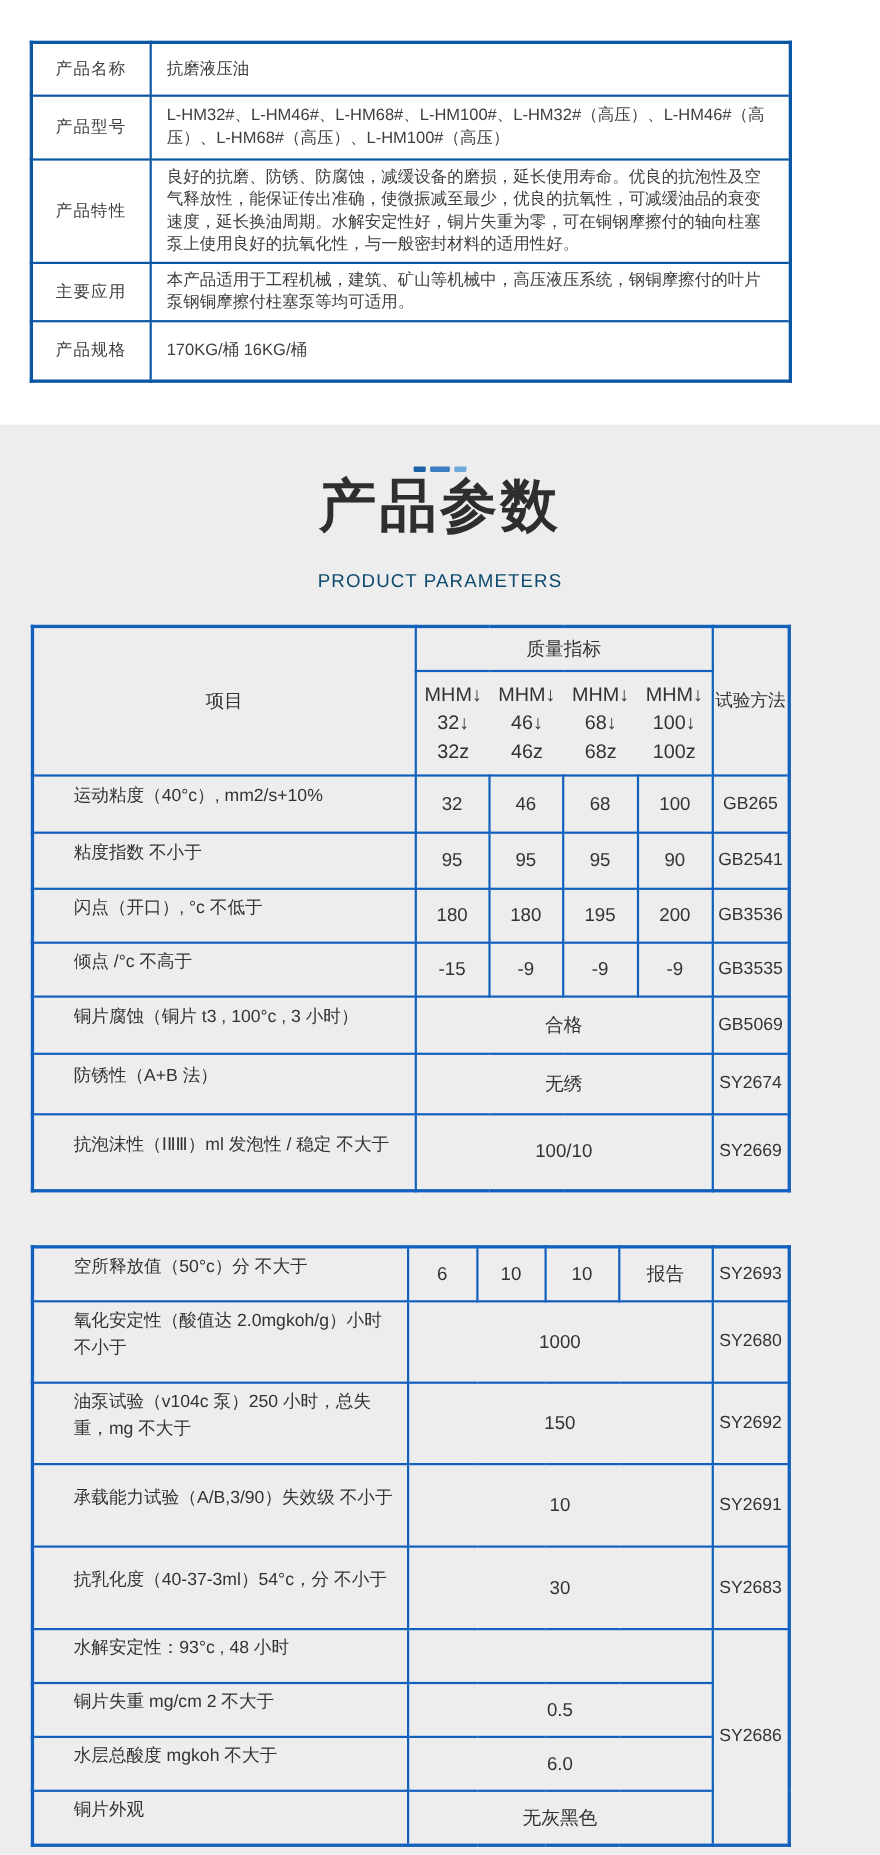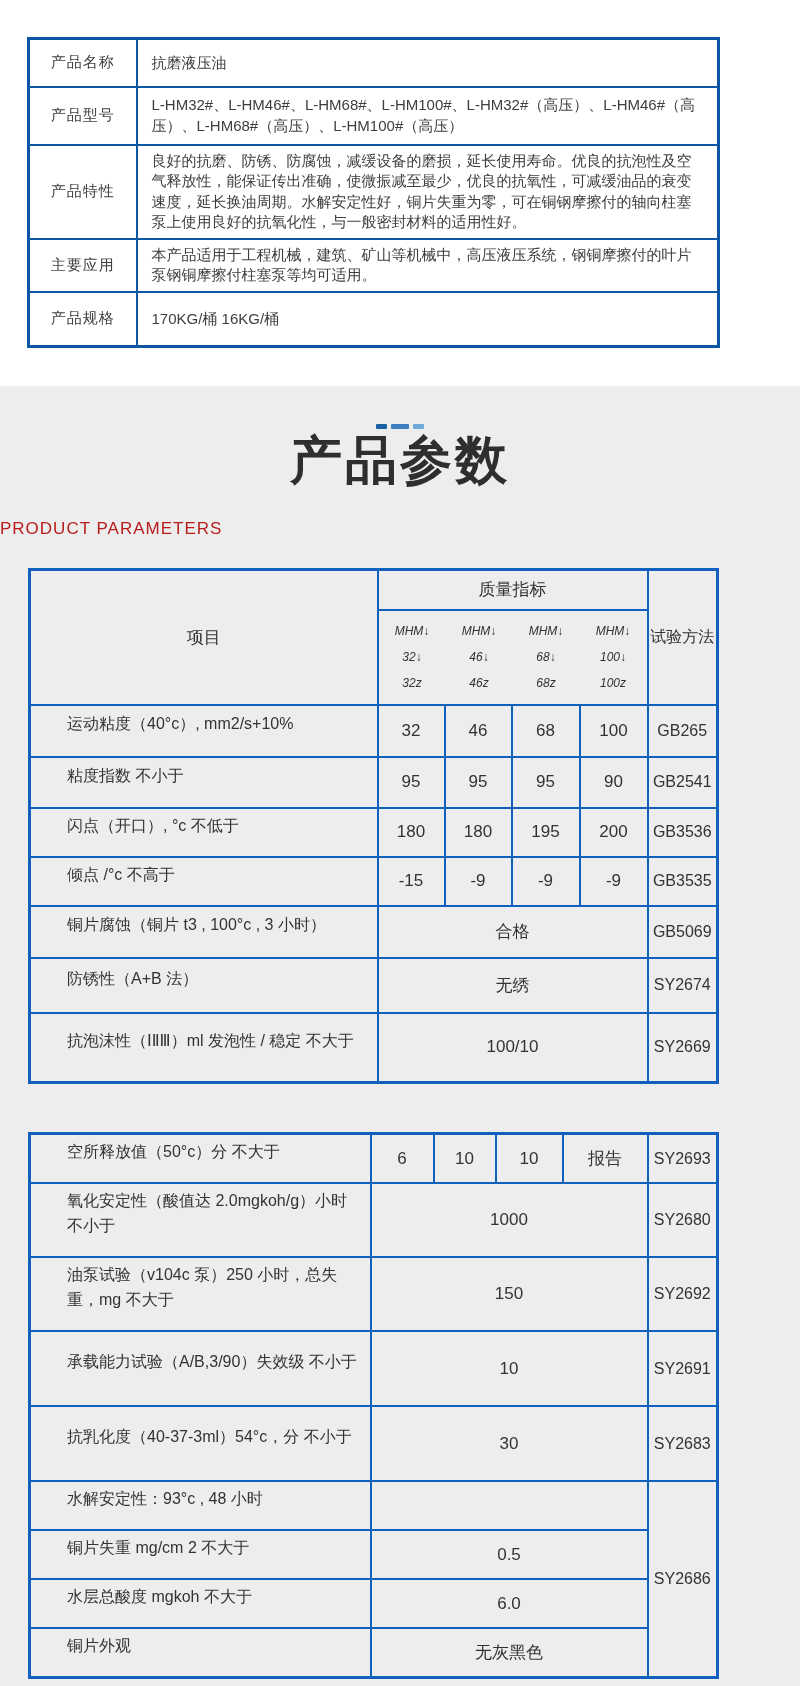--- a/index.html
+++ b/index.html
@@ -27,42 +27,42 @@
   .dash { height:5px; border-radius:1px; }
   .dash.d1 { width:11px; background:#1c60a5; }
   .dash.d2 { width:18px; background:#3c7fc0; }
   .dash.d3 { width:11px; background:#6fa9dc; }
   .sec-title {
     margin-top:2px; text-align:center;
     font-size:52px; line-height:58px; font-weight:700;
     color:#2e2e2e; letter-spacing:3px;
   }
   .sec-subtitle {
-    margin-top:30px; text-align:left;
-    font-size:17px; line-height:20px; color:#b91c1c; letter-spacing:1px;
+    margin-top:30px; text-align:center;
+    font-size:17px; line-height:20px; color:#0c4a6e; letter-spacing:1px;
   }
   
   .ptable {
     border-collapse:collapse; table-layout:fixed;
     width:688px; margin-left:28px;
     border:3px solid #1160bd;
   }
   .ptable.t1 { margin-top:29px; }
   .ptable.t2 { margin-top:48px; }
   .ptable td {
     border:2px solid #1160bd; padding:0;
     font-size:17px; color:#333333; text-align:center; vertical-align:middle;
   }
   .ptable td.item {
     text-align:left; padding:4px 10px 18px 36px; font-size:16px; line-height:25px;
   }
   .ptable td.method { font-size:16px; }
   .grades { display:flex; width:100%; }
   .grade-col { flex:1; display:flex; flex-direction:column; align-items:center; }
-  .grade-col span { display:block; line-height:26px; font-size:12px;font-style:italic; }
+  .grade-col span { display:block; line-height:26px; font-size:18px; }
   
   .note {
     width:688px; margin:20px 0 0 28px; text-align:right;
     font-size:20px; color:#333333;
   }
 </style>
 </head>
 <body>
 
 <table class="info-table">

